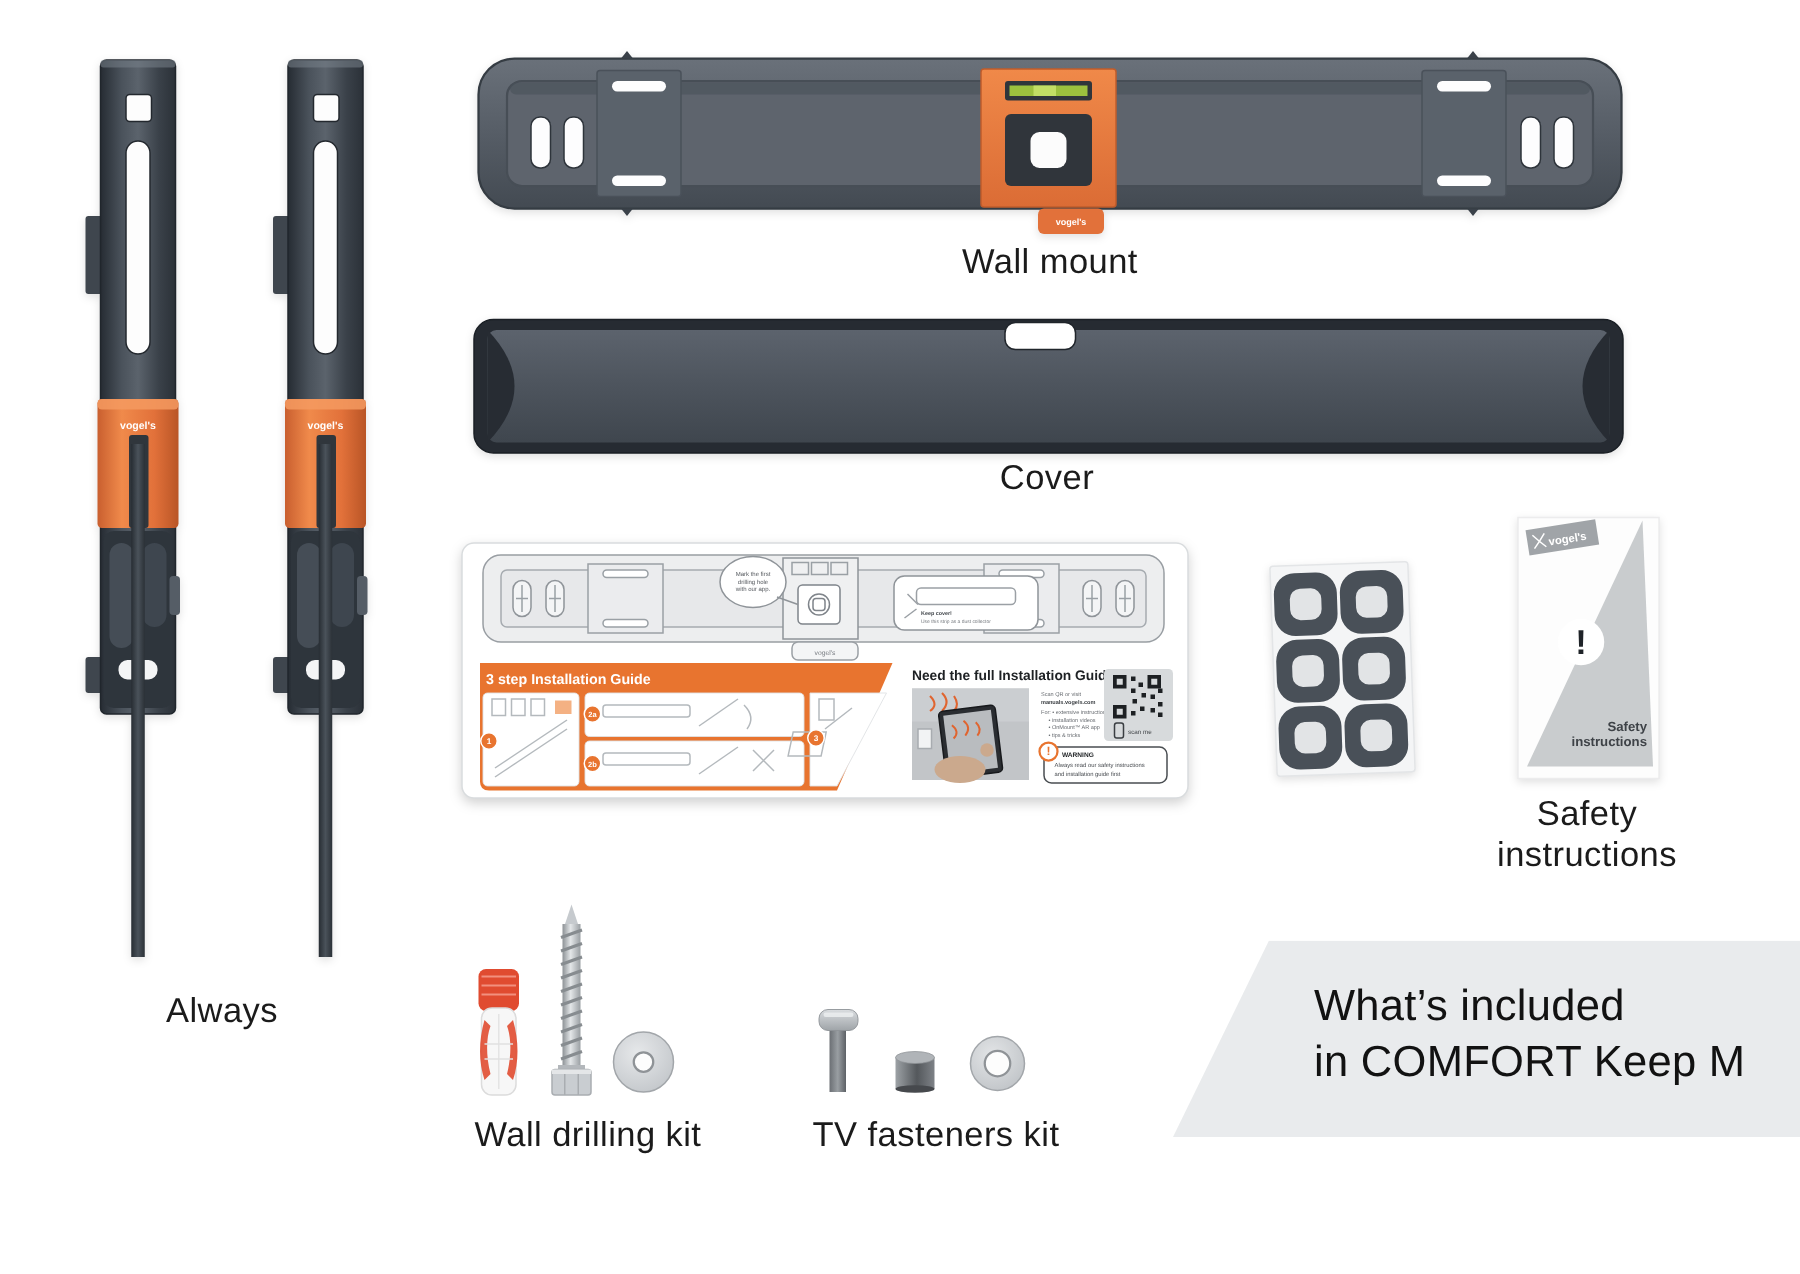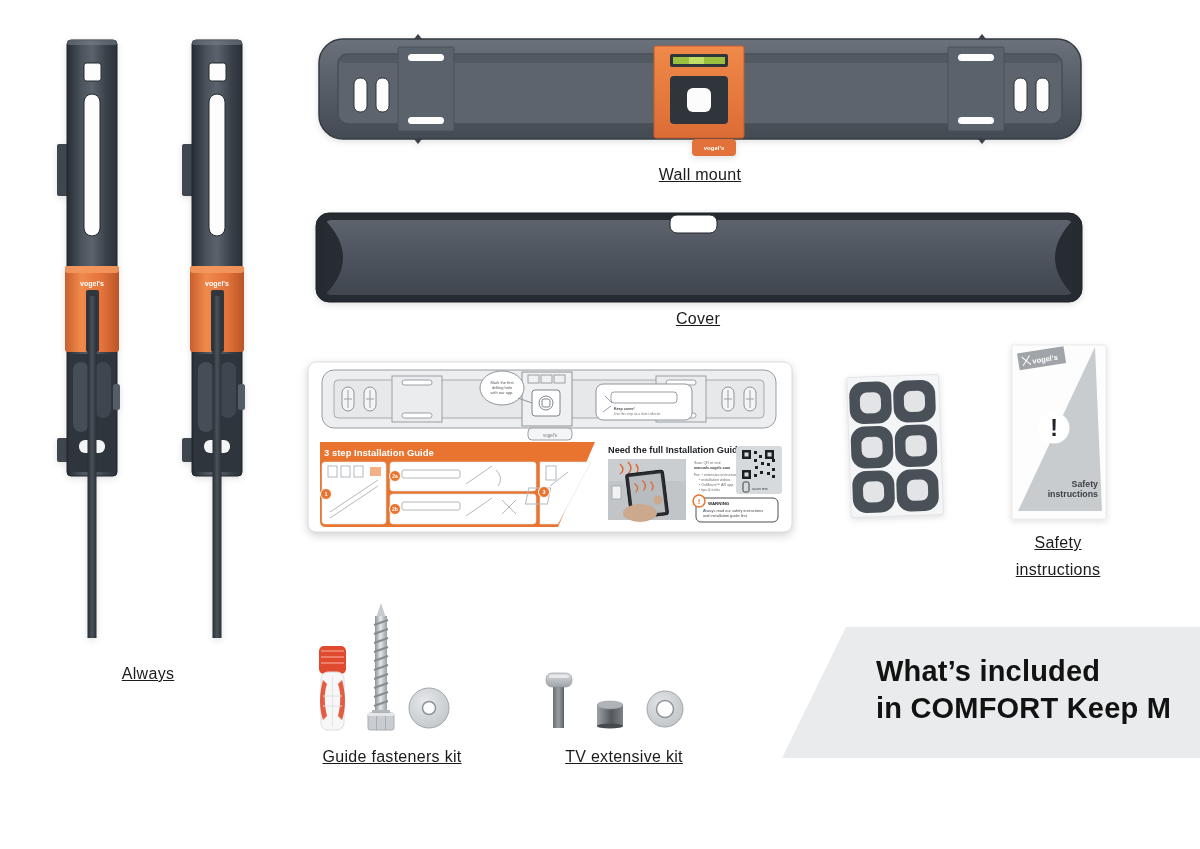--- a/index.html
+++ b/index.html
@@ -1,25 +1,25 @@
 <!DOCTYPE html>
 <html><head>
 <meta charset="utf-8">
 <style>
   html,body{margin:0;padding:0;background:#fff;}
   .canvas{position:relative;width:1200px;height:849px;background:#ffffff;overflow:hidden;
           font-family:"Liberation Sans",sans-serif;}
   .abs{position:absolute;}
-  .part-label{position:absolute;color:#1b1b1b;font-size:16px;line-height:27px;text-align:center;
-              transform:translateX(-50%);white-space:nowrap;font-weight:400;letter-spacing:.3px;text-decoration:underline;}
+  .part-label{position:absolute;color:#1b1b1b;font-size:23px;line-height:27px;text-align:center;
+              transform:translateX(-50%);white-space:nowrap;font-weight:400;letter-spacing:.3px;}
   .shadowed{filter:drop-shadow(0 3px 4px rgba(0,0,0,.18));}
   .soft-shadow{filter:drop-shadow(0 2px 3px rgba(0,0,0,.12));}
   .banner{position:absolute;left:780px;top:627px;width:420px;height:131px;background:#e9ebed;
           clip-path:polygon(66px 0,100% 0,100% 100%,2px 100%);}
-  .banner-text{position:absolute;left:96px;top:26px;font-size:29px;line-height:37px;font-weight:700;
+  .banner-text{position:absolute;left:96px;top:26px;font-size:29px;line-height:37px;font-weight:400;
                color:#121212;letter-spacing:.2px;}
   svg text{font-family:"Liberation Sans",sans-serif;}
 </style>
 </head>
 <body>
 
 <div class="canvas">
 
   <svg class="abs soft-shadow" style="left:55px;top:36px" width="192" height="652" viewBox="0 0 192 652">
     <defs>
@@ -401,22 +401,22 @@
     </g>
   </svg>
 
   <div class="part-label" style="left:148px;top:660px">Always</div>
   <div class="part-label" style="left:700px;top:161px">Wall mount</div>
   <div class="part-label" style="left:698px;top:305px">Cover</div>
   <div class="part-label" style="left:1058px;top:529px">
     <div>Safety</div>
     <div>instructions</div>
   </div>
-  <div class="part-label" style="left:392px;top:743px">Guide fasteners kit</div>
-  <div class="part-label" style="left:624px;top:743px">TV extensive kit</div>
+  <div class="part-label" style="left:392px;top:743px">Wall drilling kit</div>
+  <div class="part-label" style="left:624px;top:743px">TV fasteners kit</div>
 
   <div class="banner">
     <div class="banner-text">
       <div>What’s included</div>
       <div>in COMFORT Keep M</div>
     </div>
   </div>
 
 </div>
 

